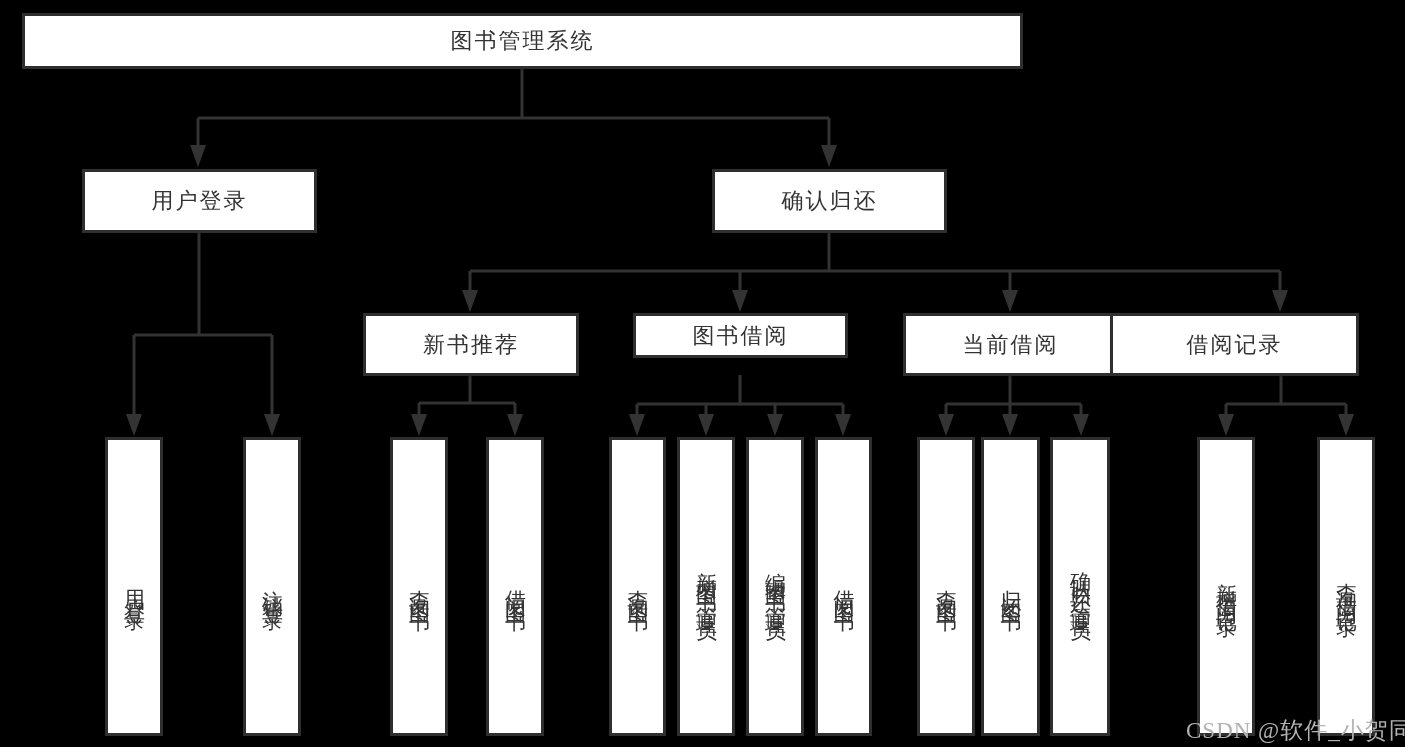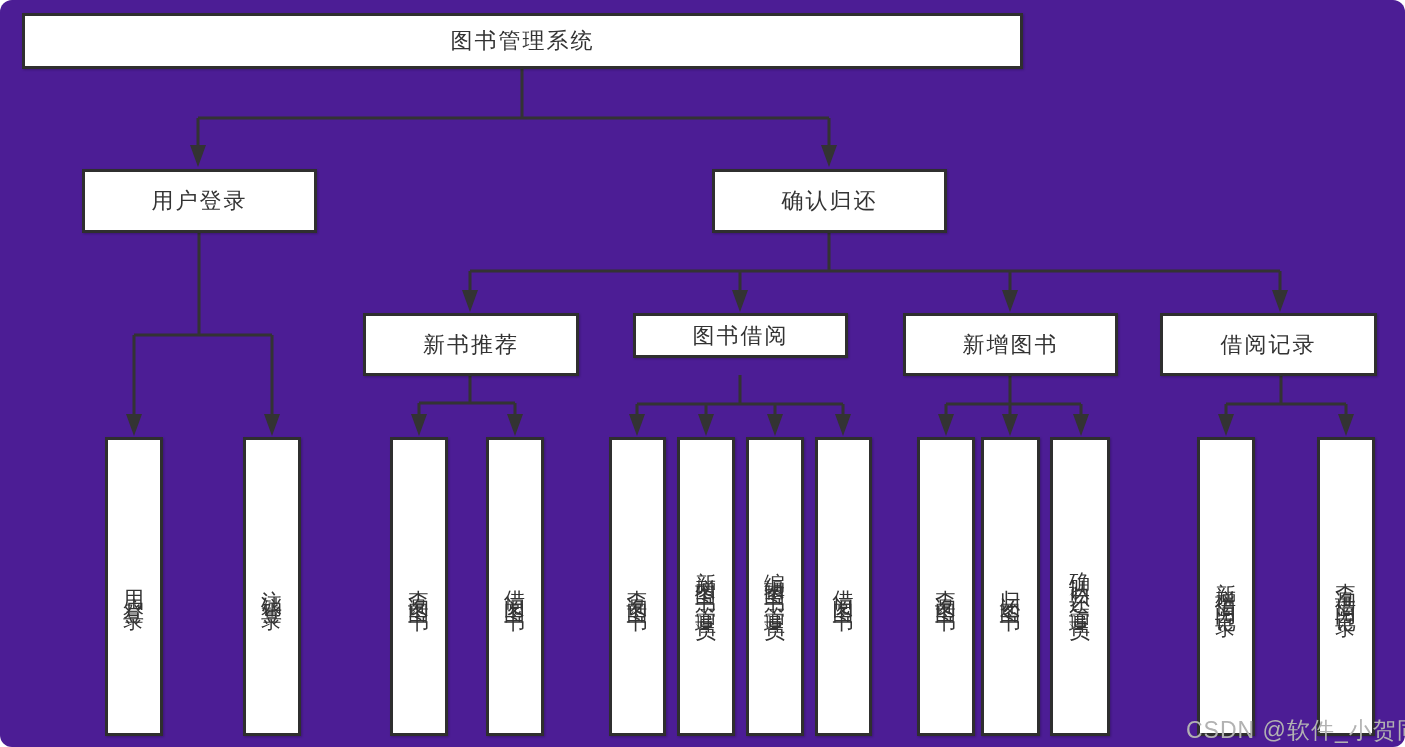--- a/index.html
+++ b/index.html
@@ -1,23 +1,22 @@
 <!DOCTYPE html>
 <html><head>
 <meta charset="utf-8">
 <style>
   html, body { margin: 0; padding: 0; background: #ffffff; }
   .stage {
     position: relative;
     width: 1405px;
     height: 747px;
-    background: #4c1d95;
-    font-family: Liberation Sans, sans-serif;
+    background: #000000;
+    font-family: Liberation Serif, serif;
     overflow: hidden;
-    border-radius: 12px;
   }
   svg.wires {
     position: absolute;
     left: 0; top: 0;
   }
   .node {
     position: absolute;
     box-sizing: border-box;
     background: #ffffff;
     border: 3px solid #2f2f2f;
@@ -106,23 +105,23 @@
     <span class="lbl">确认归还</span>
   </div>
 
   <div class="node" style="left:363px;top:313px;width:216px;height:63px">
     <span class="lbl">新书推荐</span>
   </div>
   <div class="node" style="left:633px;top:313px;width:215px;height:45px">
     <span class="lbl">图书借阅</span>
   </div>
   <div class="node" style="left:903px;top:313px;width:215px;height:63px">
-    <span class="lbl">新增图书</span>
+    <span class="lbl">当前借阅</span>
   </div>
-  <div class="node" style="left:1160px;top:313px;width:217px;height:63px">
+  <div class="node" style="left:1110px;top:313px;width:249px;height:63px">
     <span class="lbl">借阅记录</span>
   </div>
 
   <div class="node leaf" style="left:105px;top:437px;width:58px;height:299px">
     <span class="lbl">用户登录</span>
   </div>
   <div class="node leaf" style="left:243px;top:437px;width:58px;height:299px">
     <span class="lbl">注销登录</span>
   </div>
 

